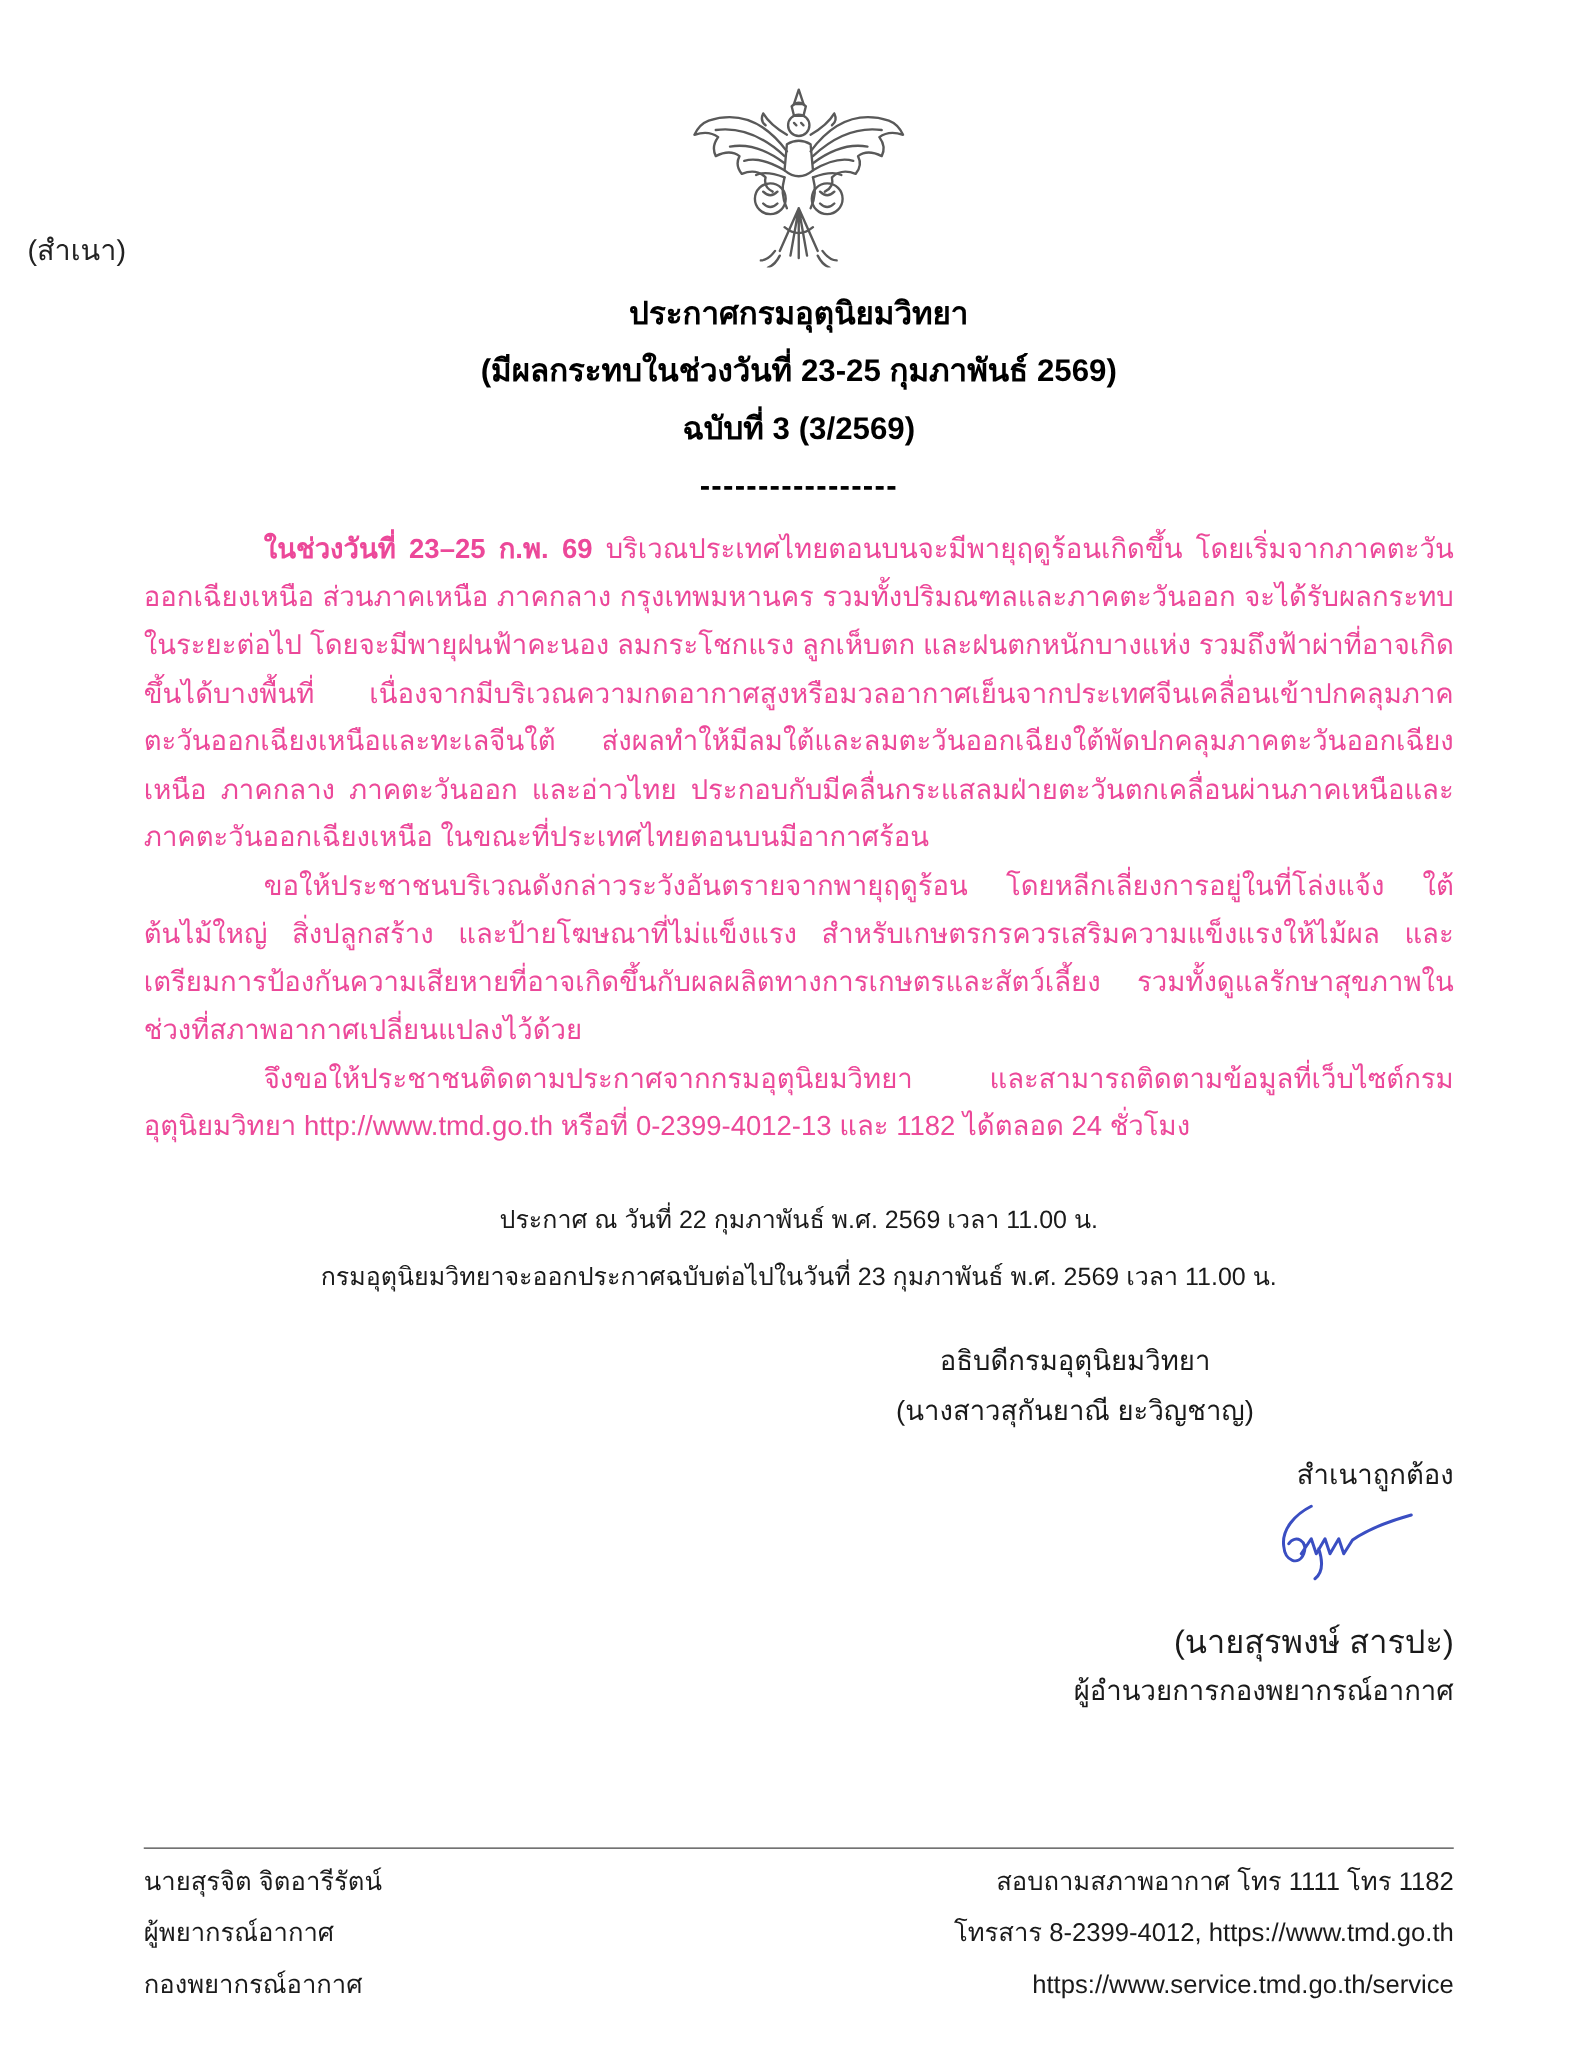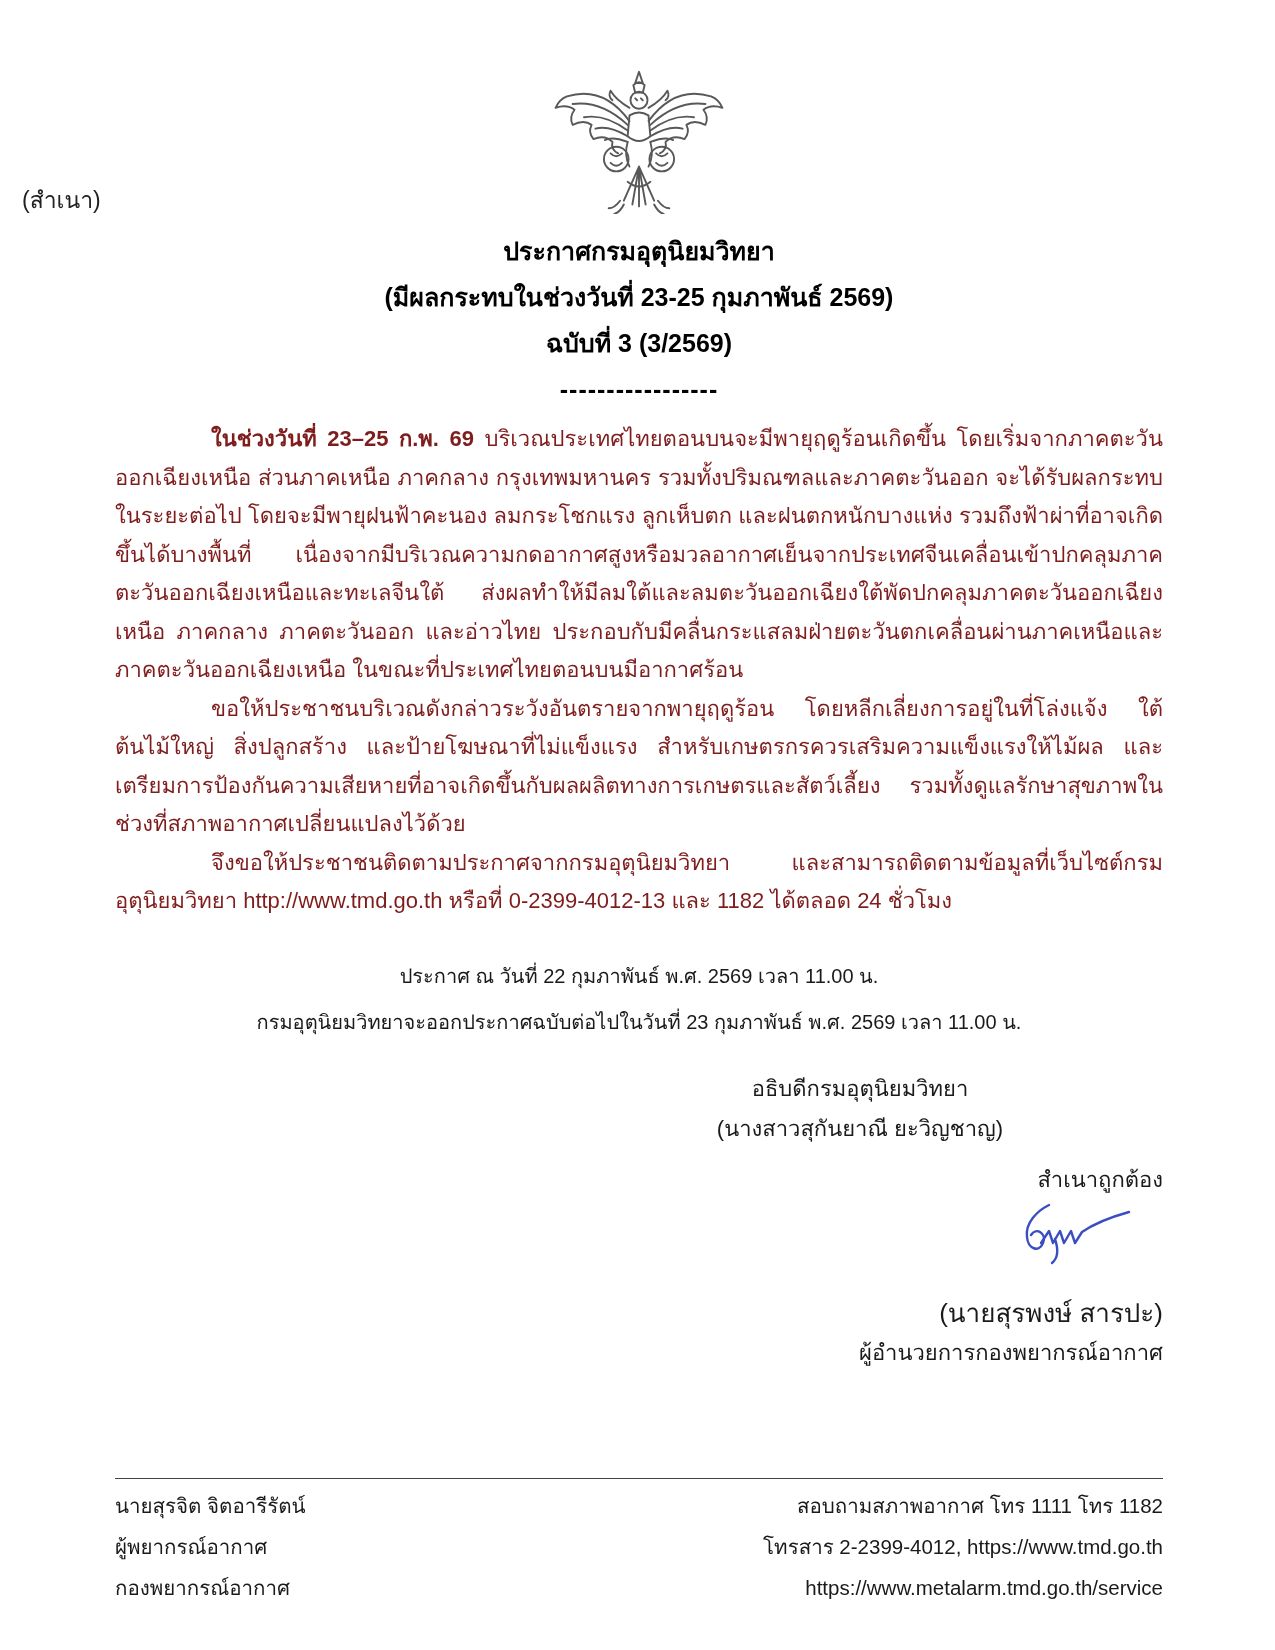--- a/index.html
+++ b/index.html
@@ -22,21 +22,21 @@
     font-size:23px; color:#222;
   }
 
   .title-block { text-align:center; margin-top:12px; }
   .title-block div { font-weight:bold; font-size:25px; line-height:46px; color:#000000; }
   .divider { text-align:center; font-weight:bold; font-size:22px; line-height:40px; letter-spacing:1px; color:#111; }
 
   .body-text { margin-top:8px; }
   .body-text p {
     margin:0; font-size:22px; line-height:38.5px;
-    text-align:justify; text-indent:96px; color:#7f1d1d;
+    text-align:justify; text-indent:96px; color:#ec4899;
   }
   .p1-lead { font-weight:bold; }
 
   .issued-block { text-align:center; margin-top:32px; }
   .issued-block div { font-size:20px; line-height:46px; }
 
   .sign-block { margin-top:24px; margin-left:535px; width:420px; text-align:center; }
   .sign-block .sign-line1 { font-size:22px; line-height:40px; text-align:left; padding-left:20px; }
   .sign-block .sign-line1 .gap { display:inline-block; width:55px; }
   .sign-block div { font-size:22px; line-height:40px; }
@@ -139,18 +139,18 @@
   </div>
 
   <div class="footer">
     <div class="col left">
       <div>นายสุรจิต  จิตอารีรัตน์</div>
       <div>ผู้พยากรณ์อากาศ</div>
       <div>กองพยากรณ์อากาศ</div>
     </div>
     <div class="col right">
       <div>สอบถามสภาพอากาศ โทร 1111 โทร 1182</div>
-      <div>โทรสาร 2-2399-4012, https://www.tmd.go.th</div>
-      <div>https://www.metalarm.tmd.go.th/service</div>
+      <div>โทรสาร 8-2399-4012, https://www.tmd.go.th</div>
+      <div>https://www.service.tmd.go.th/service</div>
     </div>
   </div>
 
 </div>
 
 </body></html>

